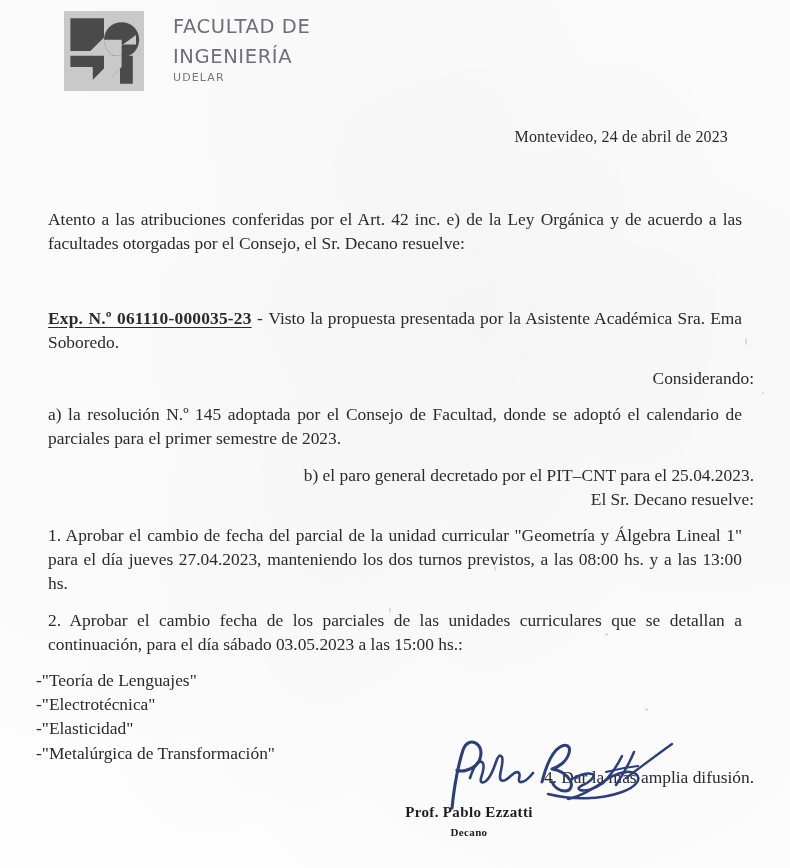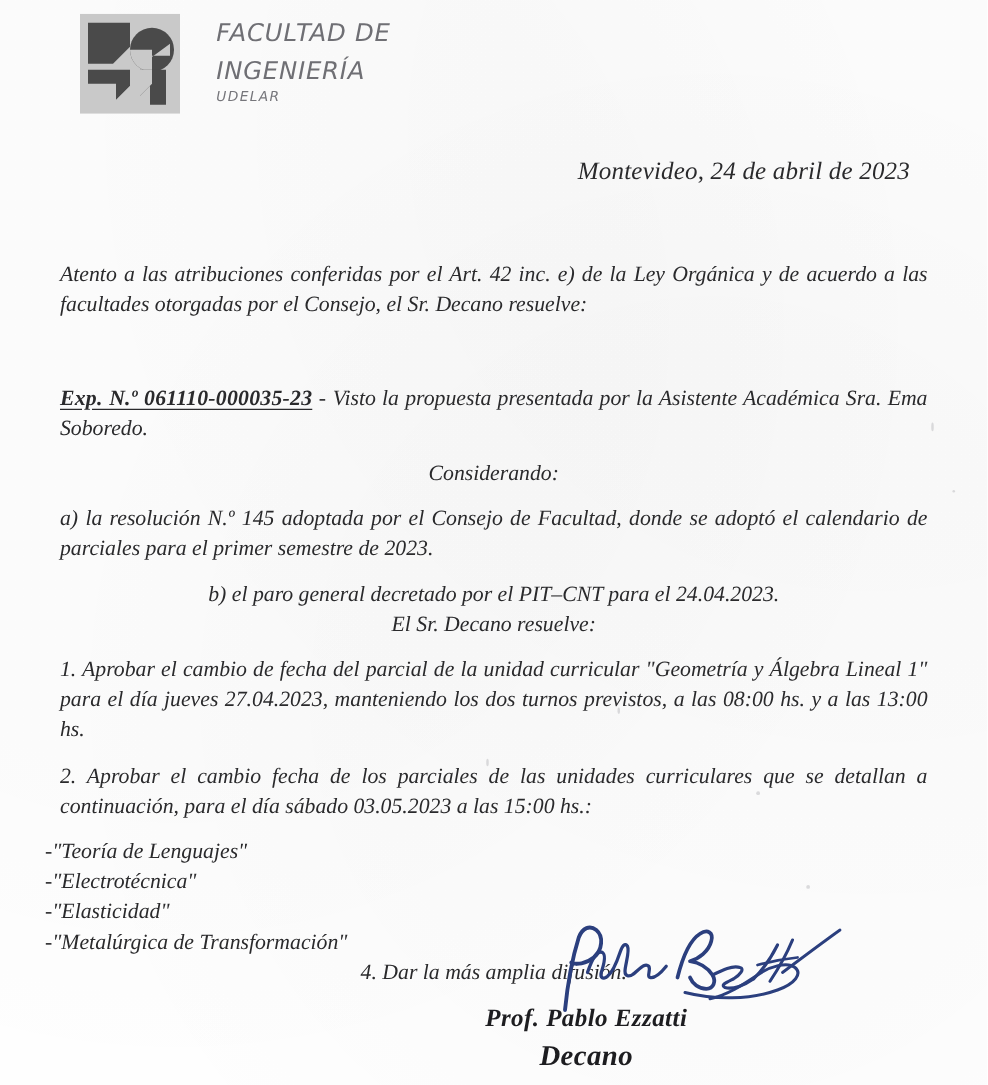--- a/index.html
+++ b/index.html
@@ -21,21 +21,20 @@
   .page {
     position: relative;
     width: 790px;
     height: 868px;
     background: #fefefe;
     background-image:
       radial-gradient(circle at 18% 30%, rgba(0,0,0,0.012) 0 40%, rgba(0,0,0,0) 70%),
       radial-gradient(circle at 72% 64%, rgba(0,0,0,0.010) 0 35%, rgba(0,0,0,0) 68%),
       radial-gradient(circle at 88% 12%, rgba(0,0,0,0.010) 0 30%, rgba(0,0,0,0) 65%);
     box-sizing: border-box;
-    font-style: italic;
   }
 
   
   .letterhead {
     position: absolute;
     left: 63px;
     top: 11px;
     display: flex;
     align-items: flex-start;
   }
@@ -75,32 +74,32 @@
     width: 718px;
     font-size: 17.4px;
     line-height: 24.2px;
     color: #2a2a2c;
   }
 
   .dateline {
     text-align: right;
     padding-right: 26px;
     margin: 0 0 58px 0;
-    font-size: 20px;
+    font-size: 16px;
     letter-spacing: 0.15px;
   }
 
   p.just {
     margin: 12px;
     text-align: justify;
     text-justify: inter-word;
   }
   p.flow {
     margin: 0;
-    text-align: center;
+    text-align: right;
   }
 
   .gap-lg { height: 26px; }
 
   .exp-ref {
     font-weight: bold;
     text-decoration: underline;
     text-underline-offset: 2.5px;
     letter-spacing: 0.2px;
   }
@@ -128,28 +127,28 @@
     position: absolute;
     left: 0;
     top: 66px;
     width: 790px;
     text-align: center;
     padding-left: 148px;
     box-sizing: border-box;
   }
   .sig-name {
     font-weight: bold;
-    font-size: 20px;
+    font-size: 15px;
     letter-spacing: 0.35px;
     display: block;
     color: #1d1d20;
   }
   .sig-role {
     font-weight: bold;
-    font-size: 23px;
+    font-size: 11px;
     letter-spacing: 0.35px;
     display: block;
     margin-top: 5px;
     color: #1d1d20;
   }
 
   
   .speck {
     position: absolute;
     background: #b9b9bd;
@@ -192,21 +191,21 @@
 
     <p class="just">Atento a las atribuciones conferidas por el Art. 42 inc. e) de la Ley Orgánica y de acuerdo a las facultades otorgadas por el Consejo, el Sr. Decano resuelve:</p>
 
     <div class="gap-lg"></div>
 
     <p class="just"><span class="exp-ref">Exp. N.º 061110-000035-23</span><span class="dash-sep"> - </span><span>Visto la propuesta presentada por la Asistente Académica Sra. Ema Soboredo.</span></p>
 
     <p class="flow">Considerando:</p>
 
     <p class="just">a) la resolución N.º 145 adoptada por el Consejo de Facultad, donde se adoptó el calendario de parciales para el primer semestre de 2023.</p>
-    <p class="flow">b) el paro general decretado por el PIT–CNT para el 24.04.2023.</p>
+    <p class="flow">b) el paro general decretado por el PIT–CNT para el 25.04.2023.</p>
 
     <p class="flow">El Sr. Decano resuelve:</p>
 
     <p class="just">1. Aprobar el cambio de fecha del parcial de la unidad curricular "Geometría y Álgebra Lineal 1" para el día jueves 27.04.2023, manteniendo los dos turnos previstos, a las 08:00 hs. y a las 13:00 hs.</p>
     <p class="just">2. Aprobar el cambio fecha de los parciales de las unidades curriculares que se detallan a continuación, para el día sábado 03.05.2023 a las 15:00 hs.:</p>
 
     <div class="item-list">
       <p>-"Teoría de Lenguajes"</p>
       <p>-"Electrotécnica"</p>
       <p>-"Elasticidad"</p>

